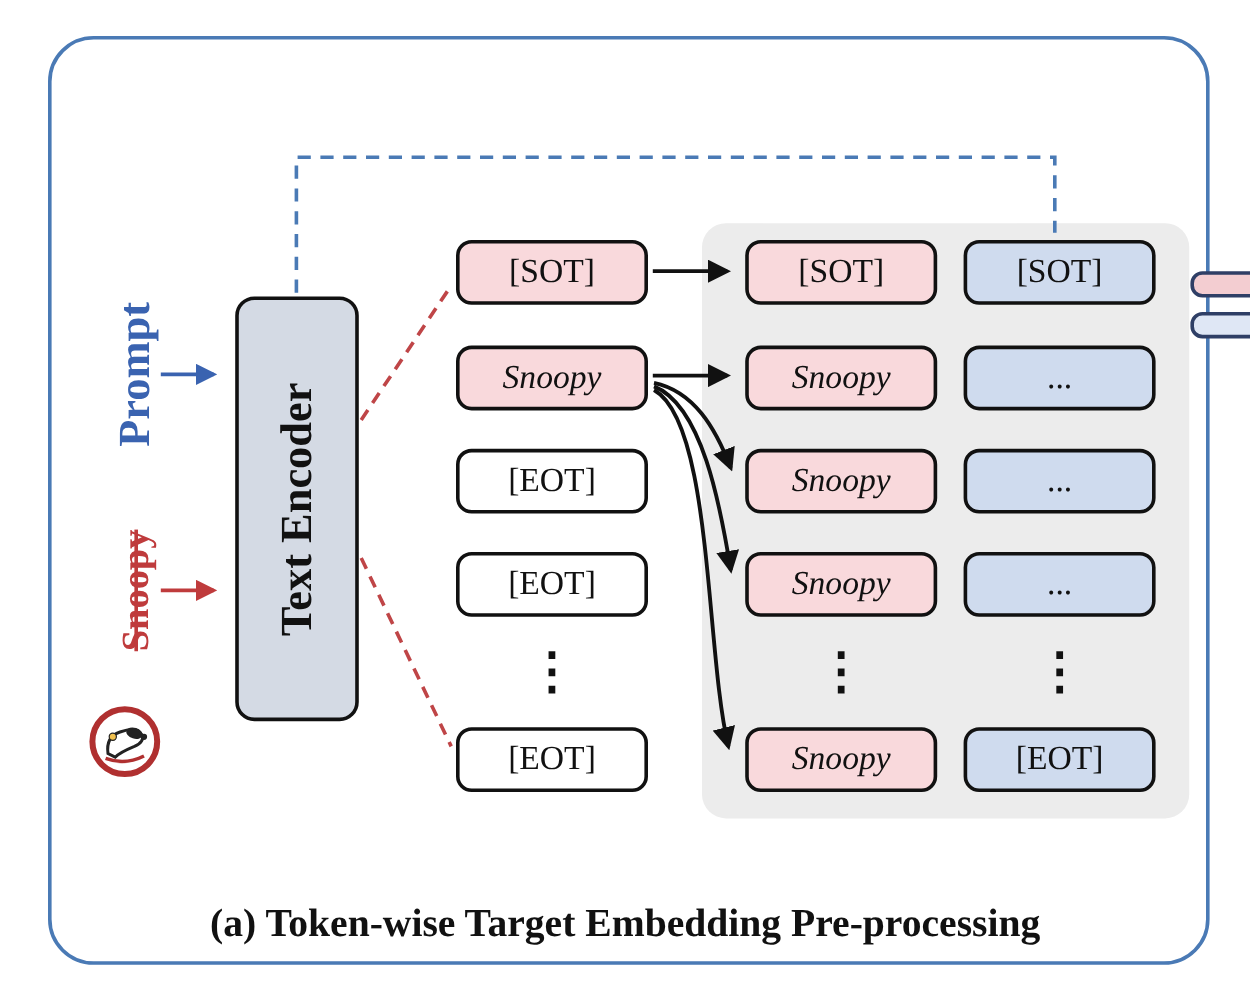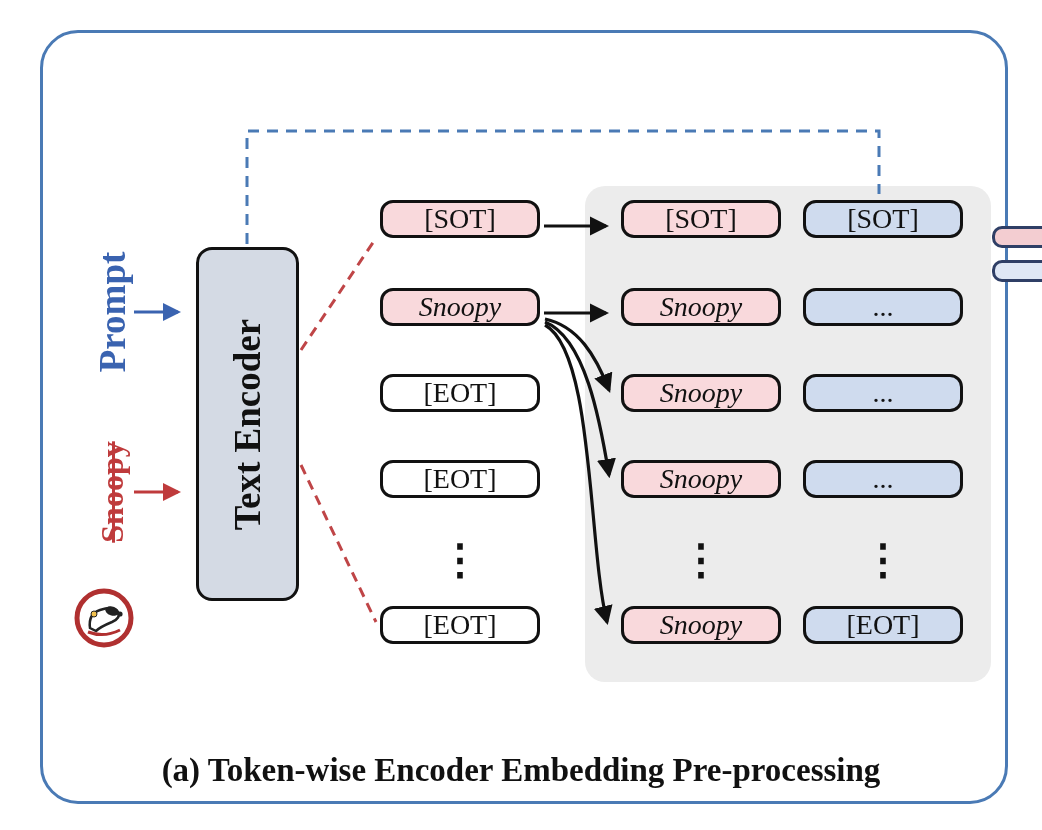--- a/index.html
+++ b/index.html
@@ -10,21 +10,21 @@
   .frame{
     position:absolute;left:40px;top:30px;width:962px;height:768px;
     border:3px solid #4a7ab5;border-radius:38px;background:#ffffff;
   }
   .overlay{position:absolute;left:0;top:0;width:1042px;height:830px;pointer-events:none;z-index:6;}
   .gray-panel{
     position:absolute;left:585px;top:186px;width:406px;height:496px;
     background:#ececec;border-radius:20px;z-index:1;
   }
   .token{
-    position:absolute;width:160px;height:38px;box-sizing:border-box;
+    position:absolute;width:160px;height:54px;box-sizing:border-box;
     border:3px solid #111;border-radius:13px;display:flex;align-items:center;justify-content:center;
     font-size:28px;color:#111;background:#fff;z-index:4;
   }
   .pink{background:#f9d9dc;}
   .blue{background:#cfdbee;}
   .white{background:#ffffff;}
   .italic{font-style:italic;}
   .c-enc{left:380px;}
   .c-pink{left:621px;}
   .c-blue{left:803px;}
@@ -109,21 +109,21 @@
   <div class="token blue c-blue r1">[SOT]</div>
   <div class="token blue c-blue r2">...</div>
   <div class="token blue c-blue r3">...</div>
   <div class="token blue c-blue r4">...</div>
   <div class="dots c-blue">⋮</div>
   <div class="token blue c-blue r6">[EOT]</div>
 
   <div class="edge-bar bar1"></div>
   <div class="edge-bar bar2"></div>
 
-  <div class="caption">(a) Token-wise Encoder Embedding Pre-processing</div>
+  <div class="caption">(a) Token-wise Target Embedding Pre-processing</div>
 
   <svg class="overlay" viewBox="0 0 1042 830">
     <defs>
       <marker id="ah-black" markerWidth="6" markerHeight="6" refX="5" refY="3" orient="auto" markerUnits="strokeWidth">
         <path d="M0,0 L6,3 L0,6 Z" fill="#111111"></path>
       </marker>
       <marker id="ah-blue" markerWidth="6" markerHeight="6" refX="5" refY="3" orient="auto" markerUnits="strokeWidth">
         <path d="M0,0 L6,3 L0,6 Z" fill="#3a63b0"></path>
       </marker>
       <marker id="ah-red" markerWidth="6" markerHeight="6" refX="5" refY="3" orient="auto" markerUnits="strokeWidth">

